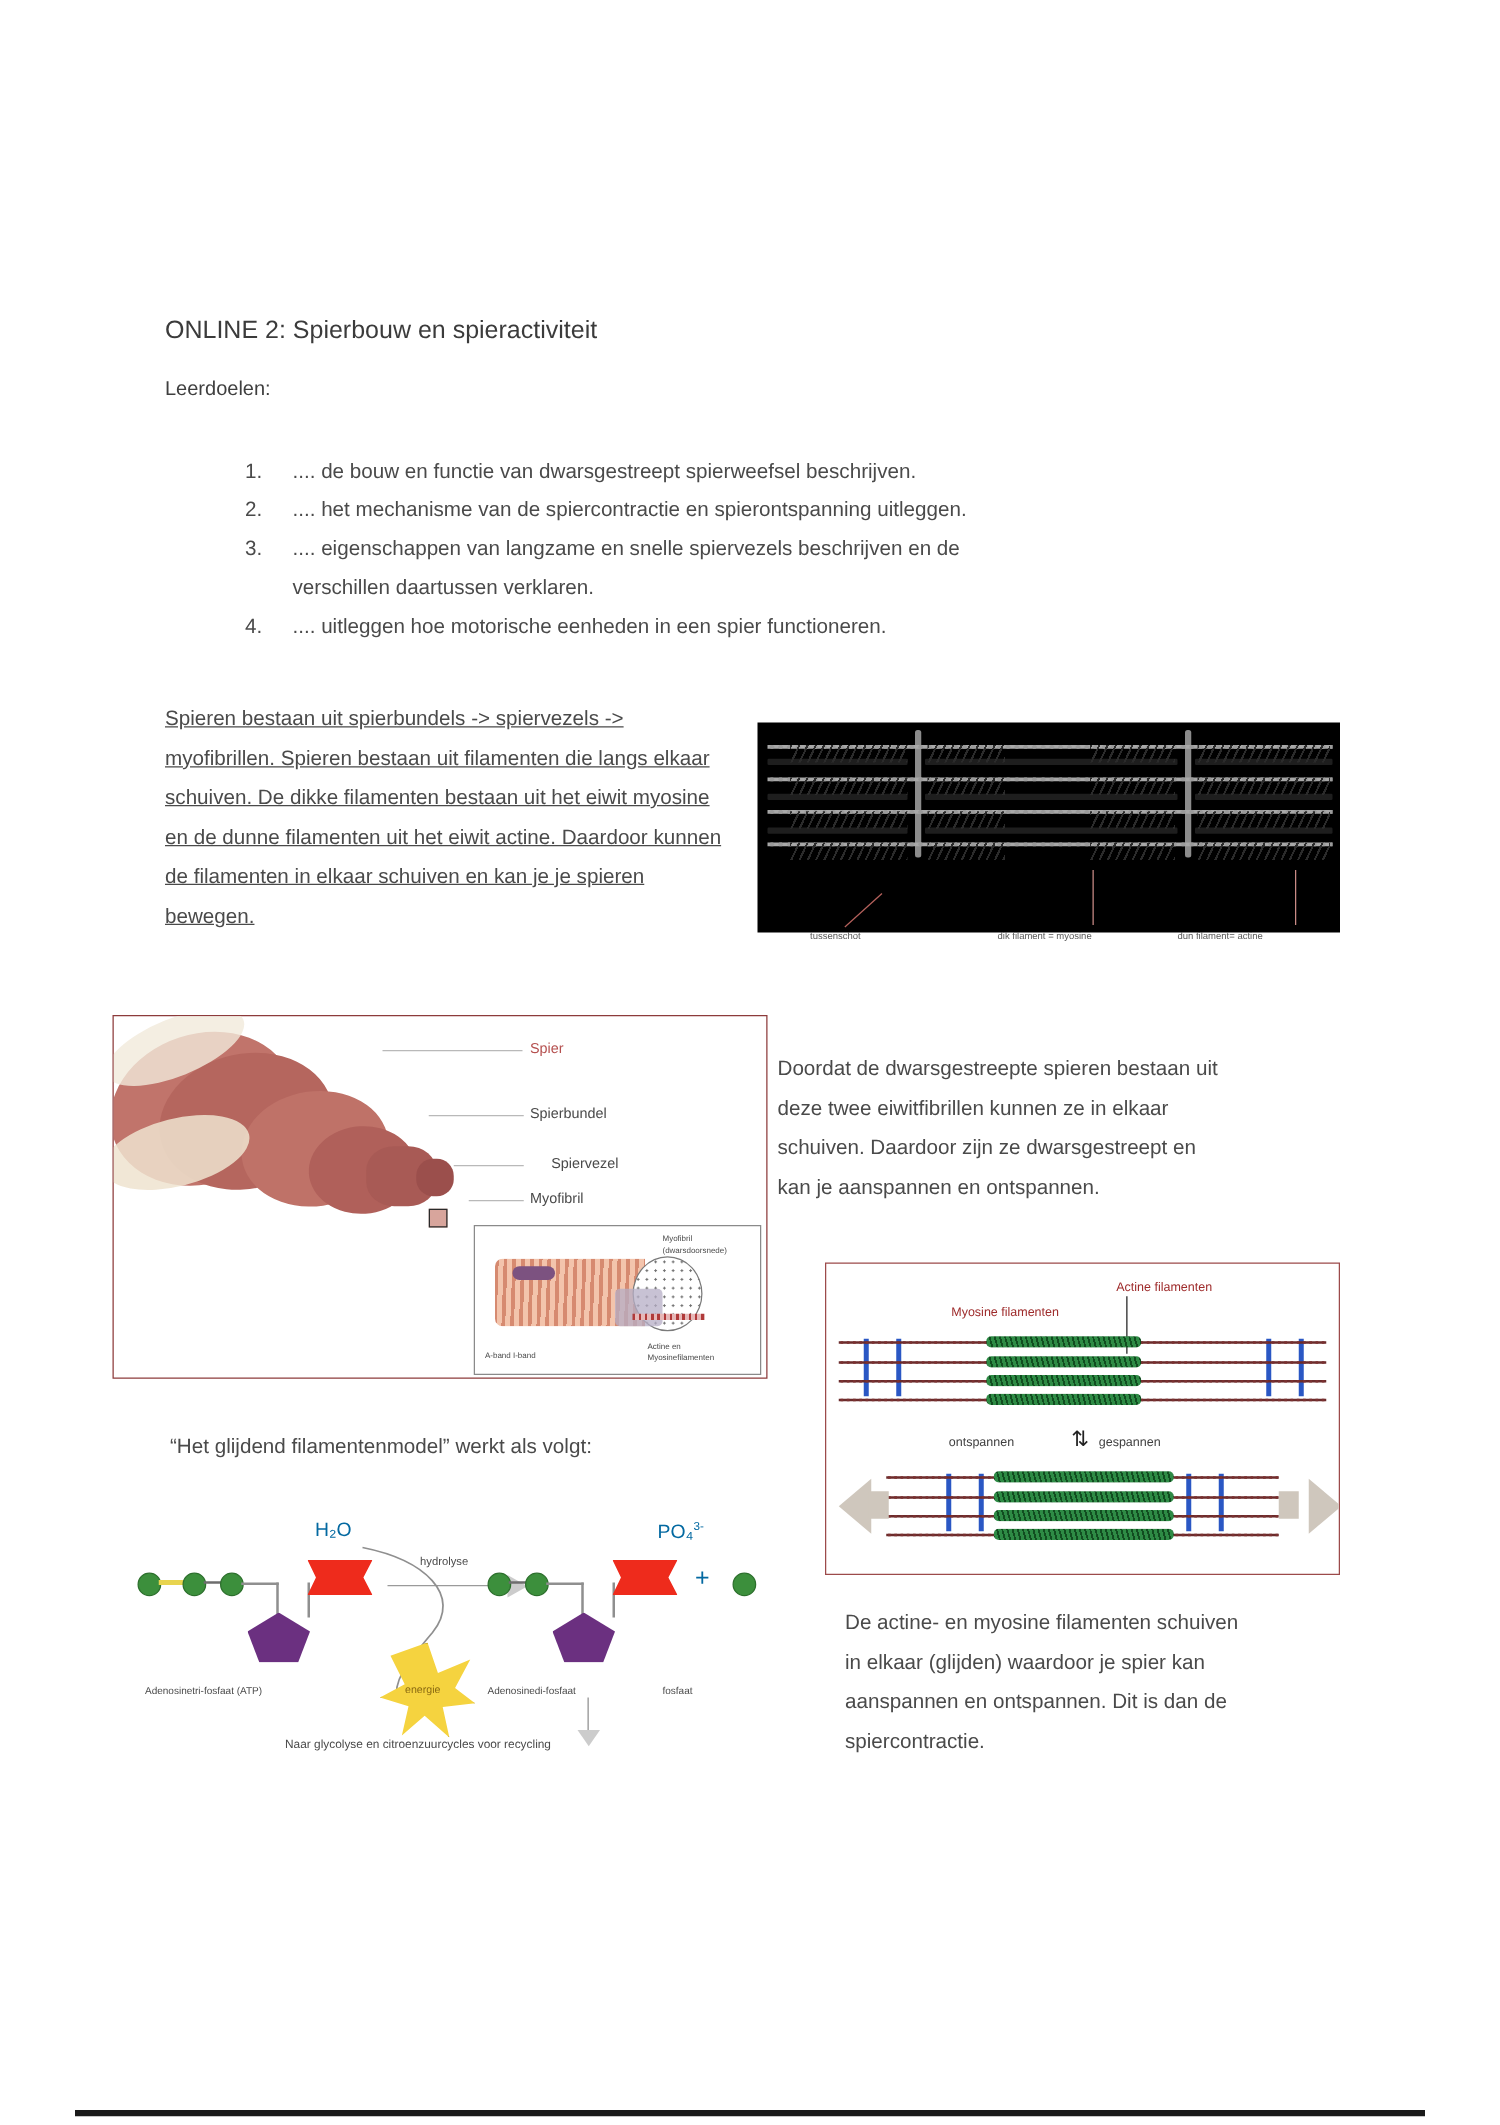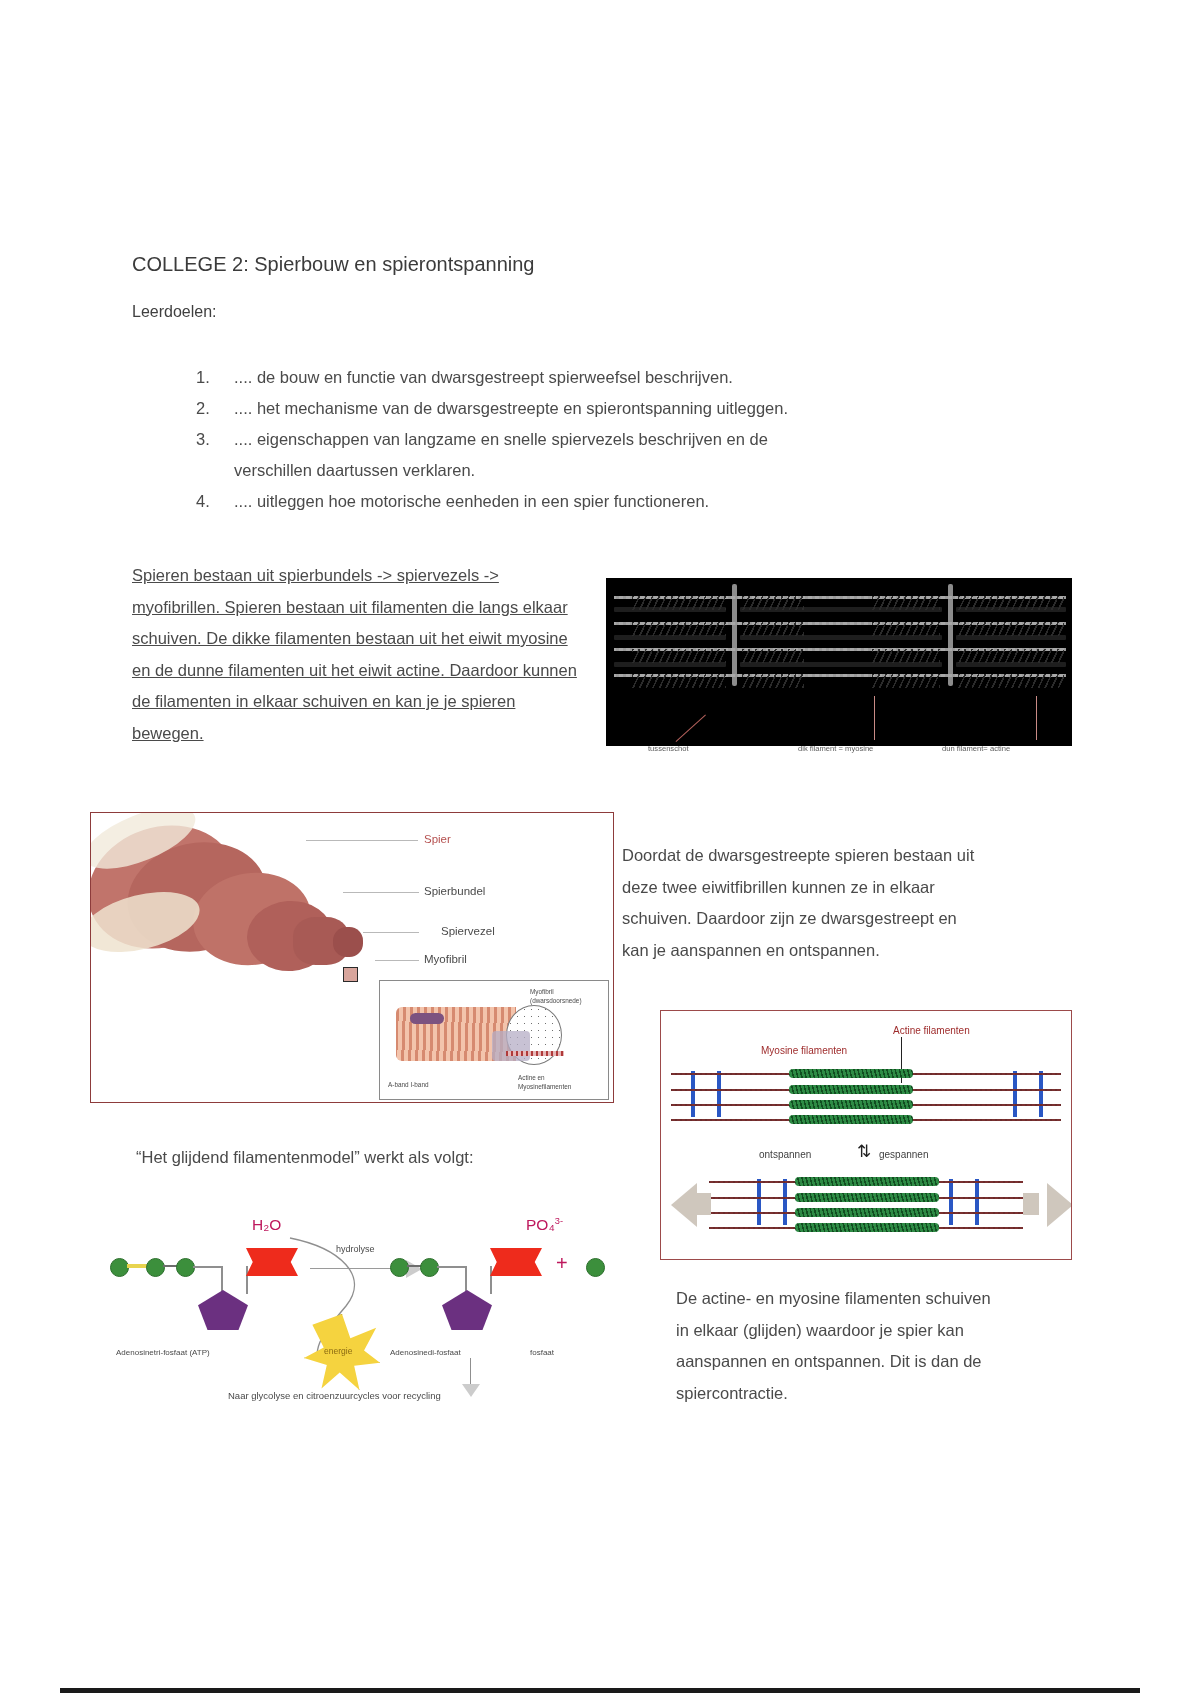--- a/index.html
+++ b/index.html
@@ -75,43 +75,43 @@
 
   
   .fig-atp{position:absolute;left:100px;top:1196px;width:560px;height:230px;}
   .atp-circ{position:absolute;width:17px;height:17px;border-radius:50%;
             background:#3c8f3c;border:1px solid #2c6f2c;}
   .atp-bond{position:absolute;height:4px;}
   .atp-pent{position:absolute;width:0;height:0;}
   .atp-flag{position:absolute;background:#ee2b1c;}
   .atp-line{position:absolute;background:#8f8f8f;}
   .atp-txt{position:absolute;font-size:8px;color:#4a4a4a;white-space:nowrap;}
-  .atp-big{position:absolute;font-size:15.5px;color:#be185d;white-space:nowrap;}
+  .atp-big{position:absolute;font-size:15.5px;color:#0369a1;white-space:nowrap;}
   .atp-note{position:absolute;font-size:9.5px;color:#4a4a4a;white-space:nowrap;}
 
   .footer-rule{position:absolute;left:60px;top:1688px;width:1080px;height:5px;background:#1a1a1a;}
 
   sup{font-size:.6em;vertical-align:super;}
 </style>
 </head>
 <body>
 
 <div class="page">
 
-  <div class="college">COLLEGE 2: Spierbouw en spierontspanning</div>
+  <div class="college">ONLINE 2: Spierbouw en spieractiviteit</div>
   <div class="leerdoelen">Leerdoelen:</div>
 
   <div class="goals">
     <div class="goal-row">
       <span class="goal-num">1.</span>
       <span class="goal-txt">.... de bouw en functie van dwarsgestreept spierweefsel beschrijven.</span>
     </div>
     <div class="goal-row">
       <span class="goal-num">2.</span>
-      <span class="goal-txt">.... het mechanisme van de dwarsgestreepte en spierontspanning uitleggen.</span>
+      <span class="goal-txt">.... het mechanisme van de spiercontractie en spierontspanning uitleggen.</span>
     </div>
     <div class="goal-row">
       <span class="goal-num">3.</span>
       <span class="goal-txt">.... eigenschappen van langzame en snelle spiervezels  beschrijven en de</span>
     </div>
     <div class="goal-cont">verschillen daartussen verklaren.</div>
     <div class="goal-row">
       <span class="goal-num">4.</span>
       <span class="goal-txt">.... uitleggen hoe motorische eenheden in een spier functioneren.</span>
     </div>

